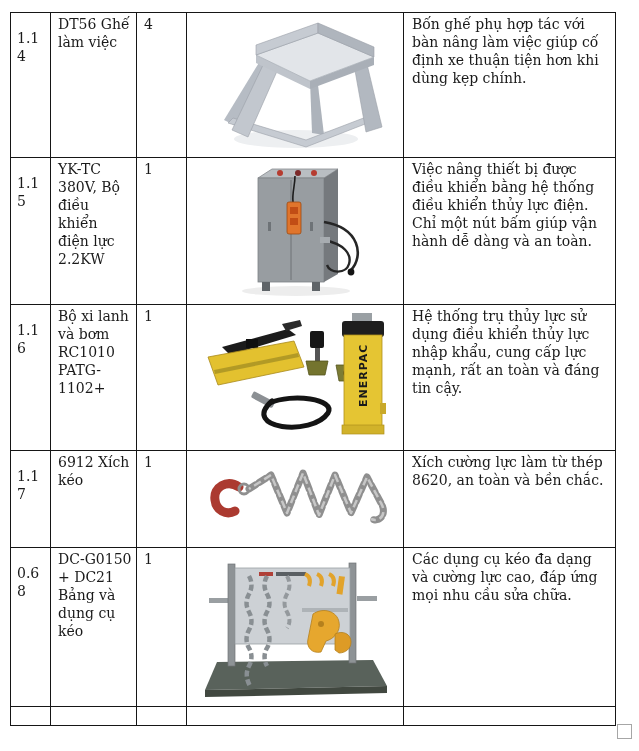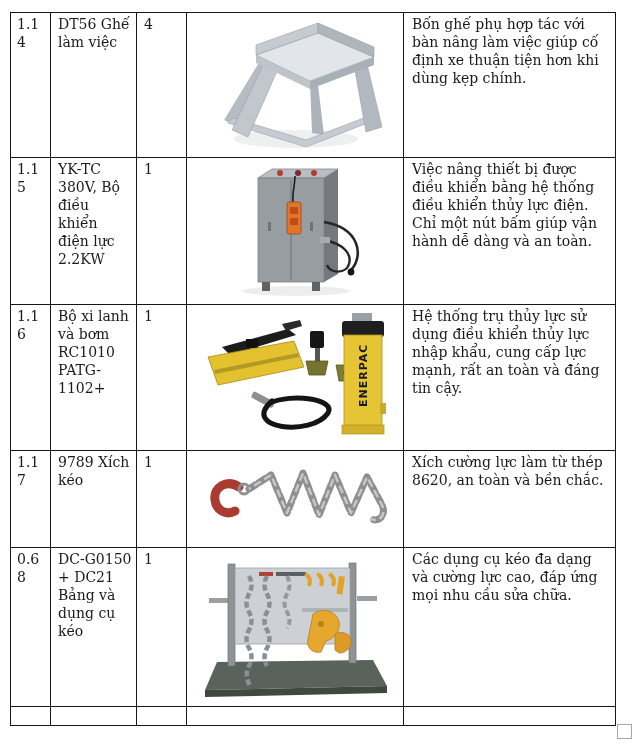--- a/index.html
+++ b/index.html
@@ -19,21 +19,21 @@
     font-size:14px;line-height:18px;
   }
   table.spec td{
     border:1px solid #161616;
     vertical-align:top;
     overflow:hidden;
     word-wrap:break-word;
   }
   tr.r1{height:144px;} tr.r2{height:147px;} tr.r3{height:146px;margin-left:28px;}
   tr.r4{height:70px;}  tr.r5{height:158px;} tr.r6{height:16px;}
-  td.c-no{padding:2px 2px 0 6px;}
+  td.c-no{padding:16px 2px 0 6px;}
   td.c-name{padding:2px 4px 0 7px;}
   td.c-qty{padding:2px 2px 0 7px;}
   td.c-img{padding:2px 0 0 0;text-align:center;}
   td.c-desc{padding:2px 6px 16px 8px;}
   .imgwrap{display:inline-block;}
   .handle{
     position:absolute;left:617px;top:724px;
     width:13px;height:13px;
     background:#ffffff;border:1px solid #a6a6a6;
   }
@@ -134,21 +134,21 @@
           <rect x="186" y="96" width="6" height="11" fill="#c9a929"></rect>
           <rect x="148" y="118" width="42" height="9" fill="#d1b22a" stroke="#b0901c" stroke-width="0.7"></rect>
         </svg>
       </span>
     </td>
     <td class="c-desc">Hệ thống trụ thủy lực sử dụng điều khiển thủy lực nhập khẩu, cung cấp lực mạnh, rất an toàn và đáng tin cậy.</td>
   </tr>
 
   <tr class="r4">
     <td class="c-no">1.17</td>
-    <td class="c-name">9789 Xích kéo</td>
+    <td class="c-name">6912 Xích kéo</td>
     <td class="c-qty">1</td>
     <td class="c-img">
       <span class="imgwrap">
         <svg width="208" height="90" viewBox="0 0 208 90">
           <path d="M48,34 C36,26 22,34 24,47 C25,57 35,63 44,58" stroke="#ab3a30" stroke-width="9" fill="none" stroke-linecap="round"></path>
           <circle cx="53" cy="36" r="5" stroke="#8f8f8f" stroke-width="3" fill="none"></circle>
           <path d="M58,36 L80,22 L96,60 L112,20 L128,62 L144,22 L160,60 L176,24 L190,50 C196,60 190,70 180,66" stroke="#8f8f8f" stroke-width="7" fill="none" stroke-linejoin="round" stroke-linecap="round" stroke-dasharray="8 4"></path>
           <path d="M58,36 L80,22 L96,60 L112,20 L128,62 L144,22 L160,60 L176,24 L190,50 C196,60 190,70 180,66" stroke="#c7c7c7" stroke-width="2.5" fill="none" stroke-linejoin="round" stroke-dasharray="8 4" stroke-dashoffset="6"></path>
         </svg>
       </span>

